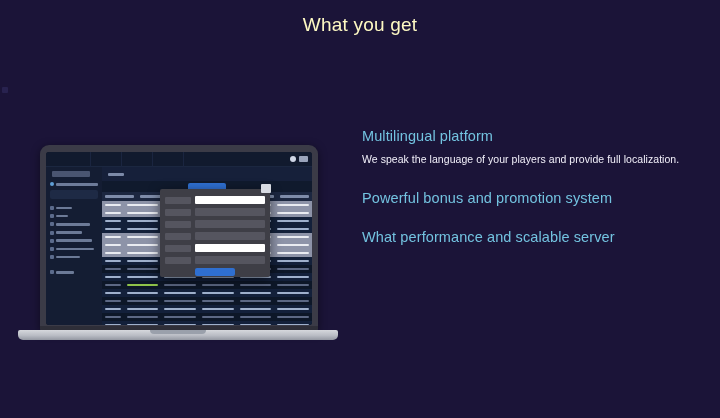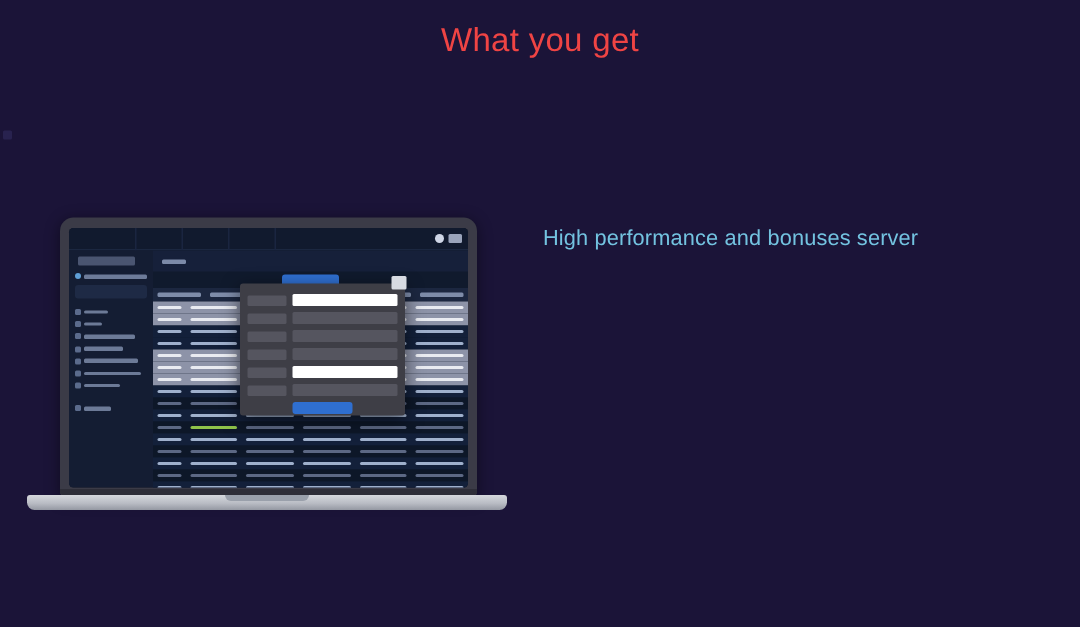--- a/index.html
+++ b/index.html
@@ -7,22 +7,22 @@
   body {
     background:#1b1438;
     font-family:"Liberation Sans", sans-serif;
     position:relative;
   }
 
   
   .page-title{
     position:absolute; top:14px; left:0; width:720px;
     text-align:center;
-    font-size:22px; font-weight:400; letter-spacing:.2px;
-    color:#ef4444;
+    font-size:19px; font-weight:400; letter-spacing:.2px;
+    color:#fef9c3;
   }
 
   
   .features{
     position:absolute; left:362px; top:128px; width:348px;
   }
   .feature{ margin-bottom:23px; }
   .feature:last-child{ margin-bottom:0; }
   .feature-title{
     font-size:14.5px; font-weight:400; color:#73c3e0;
@@ -391,21 +391,26 @@
   <div class="hinge"></div>
   <div class="base">
     <div class="base-notch"></div>
   </div>
 </div>
 
 <div class="speck"></div>
 
 <div class="features">
 
-
   <div class="feature">
+    <div class="feature-title">Multilingual platform</div>
+    <div class="feature-body">We speak the language of your players and provide full localization.</div>
   </div>
 
   <div class="feature">
-    <div class="feature-title">High performance and bonuses server</div>
+    <div class="feature-title">Powerful bonus and promotion system</div>
   </div>
 
+  <div class="feature">
+    <div class="feature-title">What performance and scalable server</div>
+  </div>
+
 </div>
 
 </body></html>

